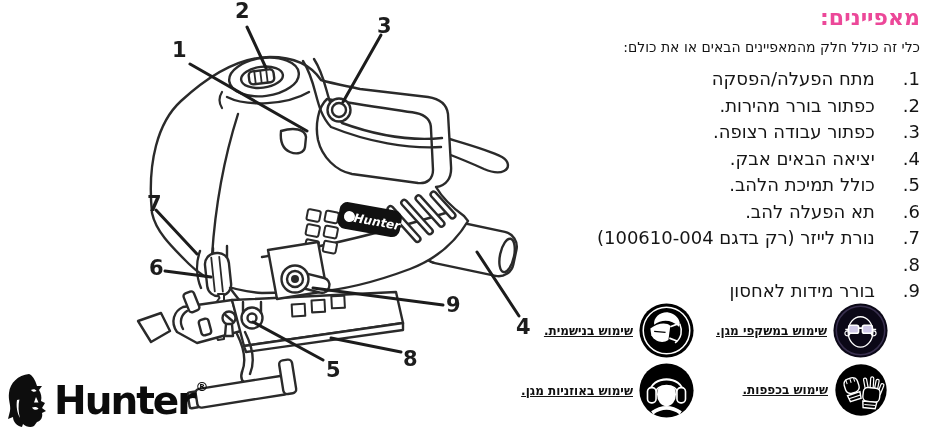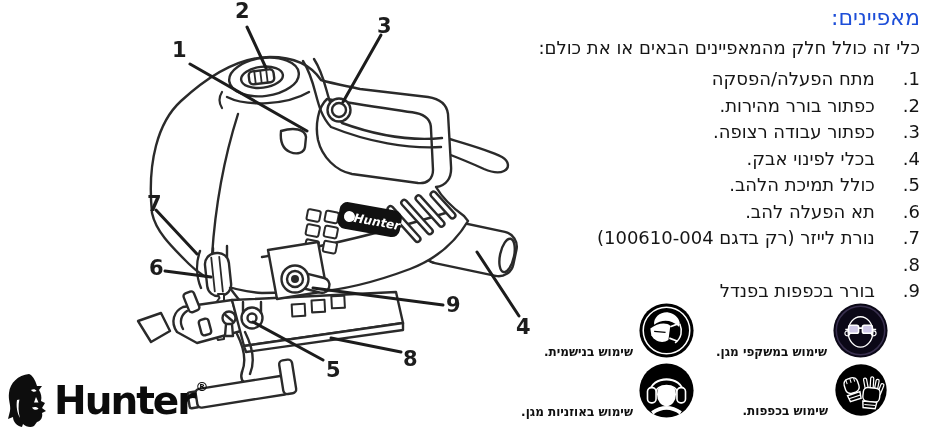--- a/index.html
+++ b/index.html
@@ -11,27 +11,27 @@
   
   .callout{
     position:absolute;font-size:21px;font-weight:700;color:#1d1d1d;
     line-height:1;letter-spacing:0;
   }
   
   .features{
     position:absolute;top:4px;right:8px;width:440px;
     direction:rtl;text-align:right;
   }
-  .features-title{font-size:22px;font-weight:400;line-height:28px;margin:0 0 2px 0;color:#1d4ed8;}
-  .features-intro{font-size:18px;line-height:27px;margin:0 0 5px 0;white-space:nowrap;color:#151515;}
+  .features-title{font-size:22px;font-weight:700;line-height:28px;margin:0 0 2px 0;color:#ec4899;}
+  .features-intro{font-size:14px;line-height:27px;margin:0 0 5px 0;white-space:nowrap;color:#151515;}
   .feat-row{display:flex;align-items:baseline;line-height:26.5px;font-size:18px;color:#151515;}
   .feat-num{flex:0 0 17px;white-space:nowrap;}
   .feat-txt{margin-right:28px;white-space:nowrap;}
   
-  .safety-item{position:absolute;display:flex;align-items:flex-end;gap:5px;}
+  .safety-item{position:absolute;display:flex;align-items:center;gap:5px;text-decoration:underline;}
   .safety-label{font-size:12px;font-weight:700;white-space:nowrap;color:#101010;direction:rtl;}
   .safety-item svg{display:block;}
   
   .brand{position:absolute;left:8px;top:373px;height:56px;display:flex;align-items:center;}
   .brand-text{
     font-size:39px;font-weight:700;letter-spacing:-2px;color:#0c0c0c;
     line-height:56px;margin-left:2px;
   }
   .brand-reg{font-size:13px;font-weight:700;color:#0c0c0c;vertical-align:top;position:relative;top:-15px;margin-left:1px;}
 </style>
@@ -179,40 +179,40 @@
     <div class="feat-row">
         <span class="feat-num">2.</span>
         <span class="feat-txt">כפתור בורר מהירות.</span>
       </div>
     <div class="feat-row">
         <span class="feat-num">3.</span>
         <span class="feat-txt">כפתור עבודה רצופה.</span>
       </div>
     <div class="feat-row">
         <span class="feat-num">4.</span>
-        <span class="feat-txt">בכלי לפינוי אבק.</span>
+        <span class="feat-txt">יציאה הבאים אבק.</span>
       </div>
     <div class="feat-row">
         <span class="feat-num">5.</span>
         <span class="feat-txt">כולל תמיכת הלהב.</span>
       </div>
     <div class="feat-row">
         <span class="feat-num">6.</span>
         <span class="feat-txt">תא הפעלה להב.</span>
       </div>
     <div class="feat-row">
         <span class="feat-num">7.</span>
         <span class="feat-txt">נורת לייזר (רק בדגם 100610-004)</span>
       </div>
     <div class="feat-row">
         <span class="feat-num">8.</span>
       </div>
     <div class="feat-row">
         <span class="feat-num">9.</span>
-        <span class="feat-txt">בורר בכפפות בפנדל</span>
+        <span class="feat-txt">בורר מידות לאחסון</span>
       </div>
   </div>
 
   <div class="safety-item" style="top:302px;right:39px">
     <span class="safety-label">שימוש במשקפי מגן.</span>
     <svg width="57" height="57" viewBox="-30 -30 60 60">
       <circle r="28.5" fill="#0b0817"></circle>
       <circle r="25.5" fill="none" stroke="#39304f" stroke-width="1.6"></circle>
       <ellipse cx="0" cy="1.5" rx="13" ry="16" fill="none" stroke="#fff" stroke-width="1.4"></ellipse>
       <circle cx="-13.8" cy="3" r="2.6" fill="none" stroke="#fff" stroke-width="1.2"></circle>

